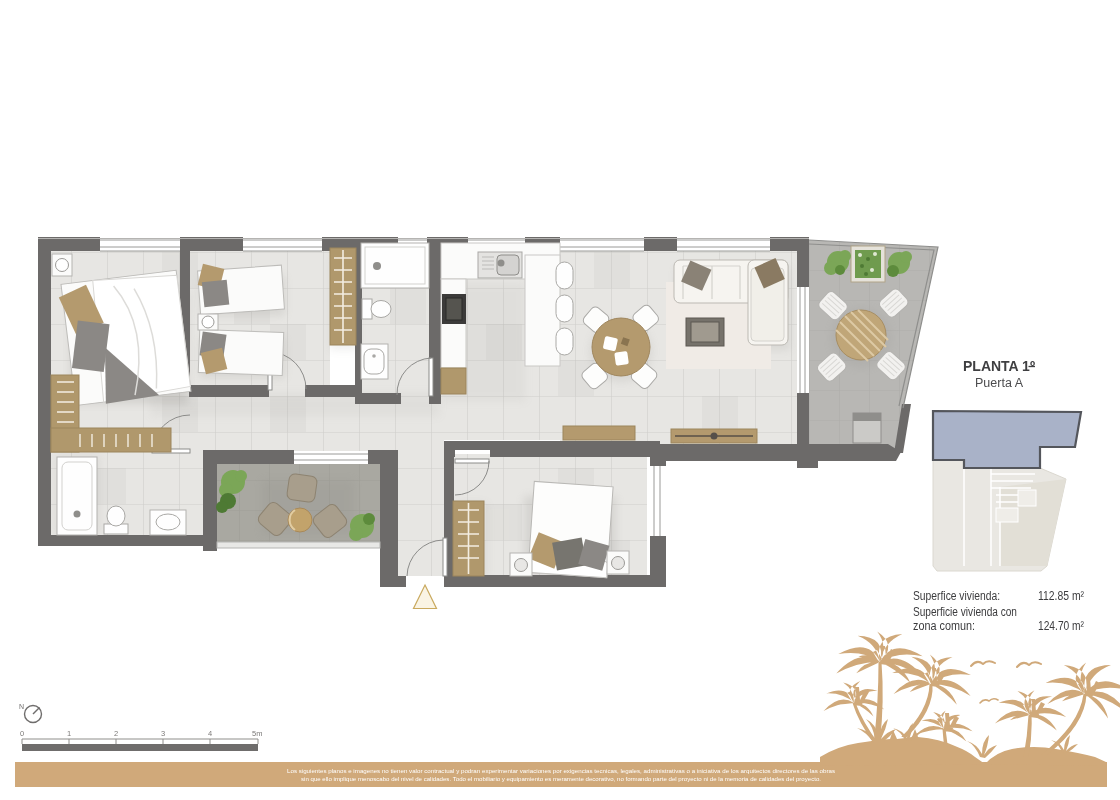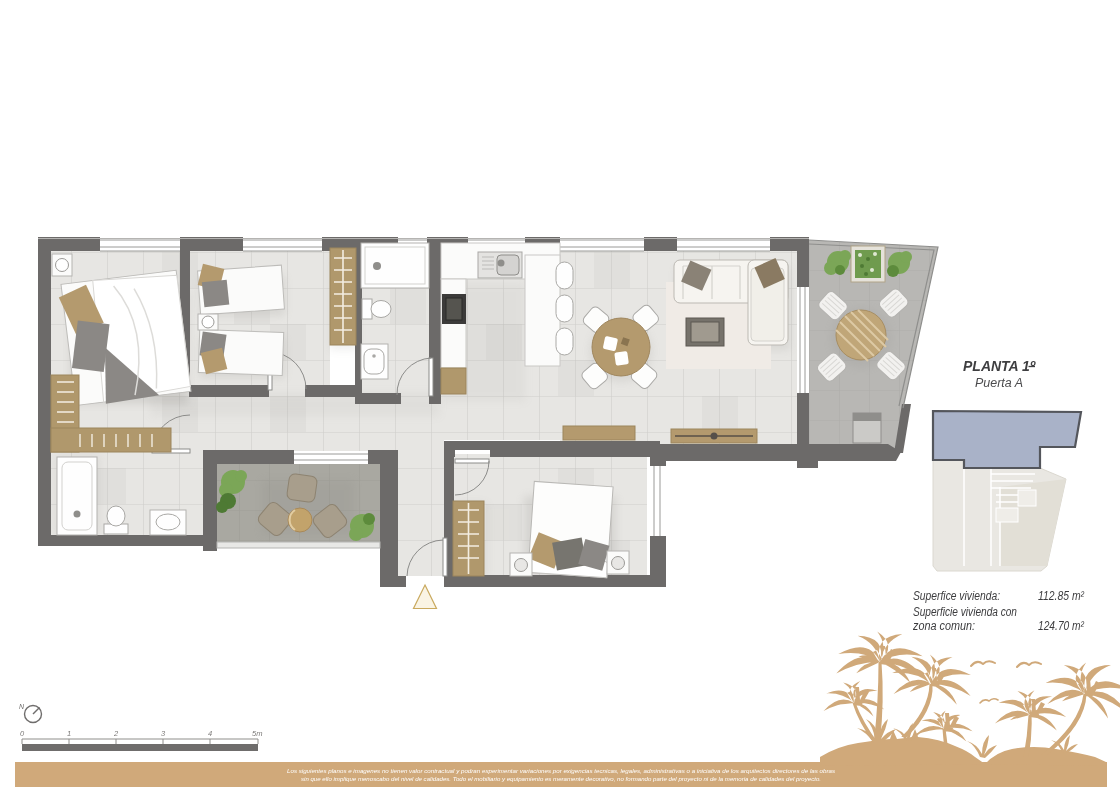--- a/index.html
+++ b/index.html
@@ -1,16 +1,16 @@
 <!DOCTYPE html>
 <html><head>
 <meta charset="utf-8">
 <style>
 html,body{margin:0;padding:0;background:#ffffff;}
-#page{width:1120px;height:800px;position:relative;font-family:"Liberation Sans",sans-serif;font-style:italic;}
+#page{width:1120px;height:800px;position:relative;font-family:"Liberation Sans",sans-serif;}
 svg{display:block;}
 </style>
 </head>
 <body>
 <div id="page">
 <svg width="1120" height="800" viewBox="0 0 1120 800">
 <defs>
 <pattern id="tileL" width="36" height="36" patternUnits="userSpaceOnUse">
   <rect width="36" height="36" fill="#e7e6e3"></rect>
   <path d="M0 0H36V36" fill="none" stroke="#cfcecb" stroke-width="1.1"></path>

